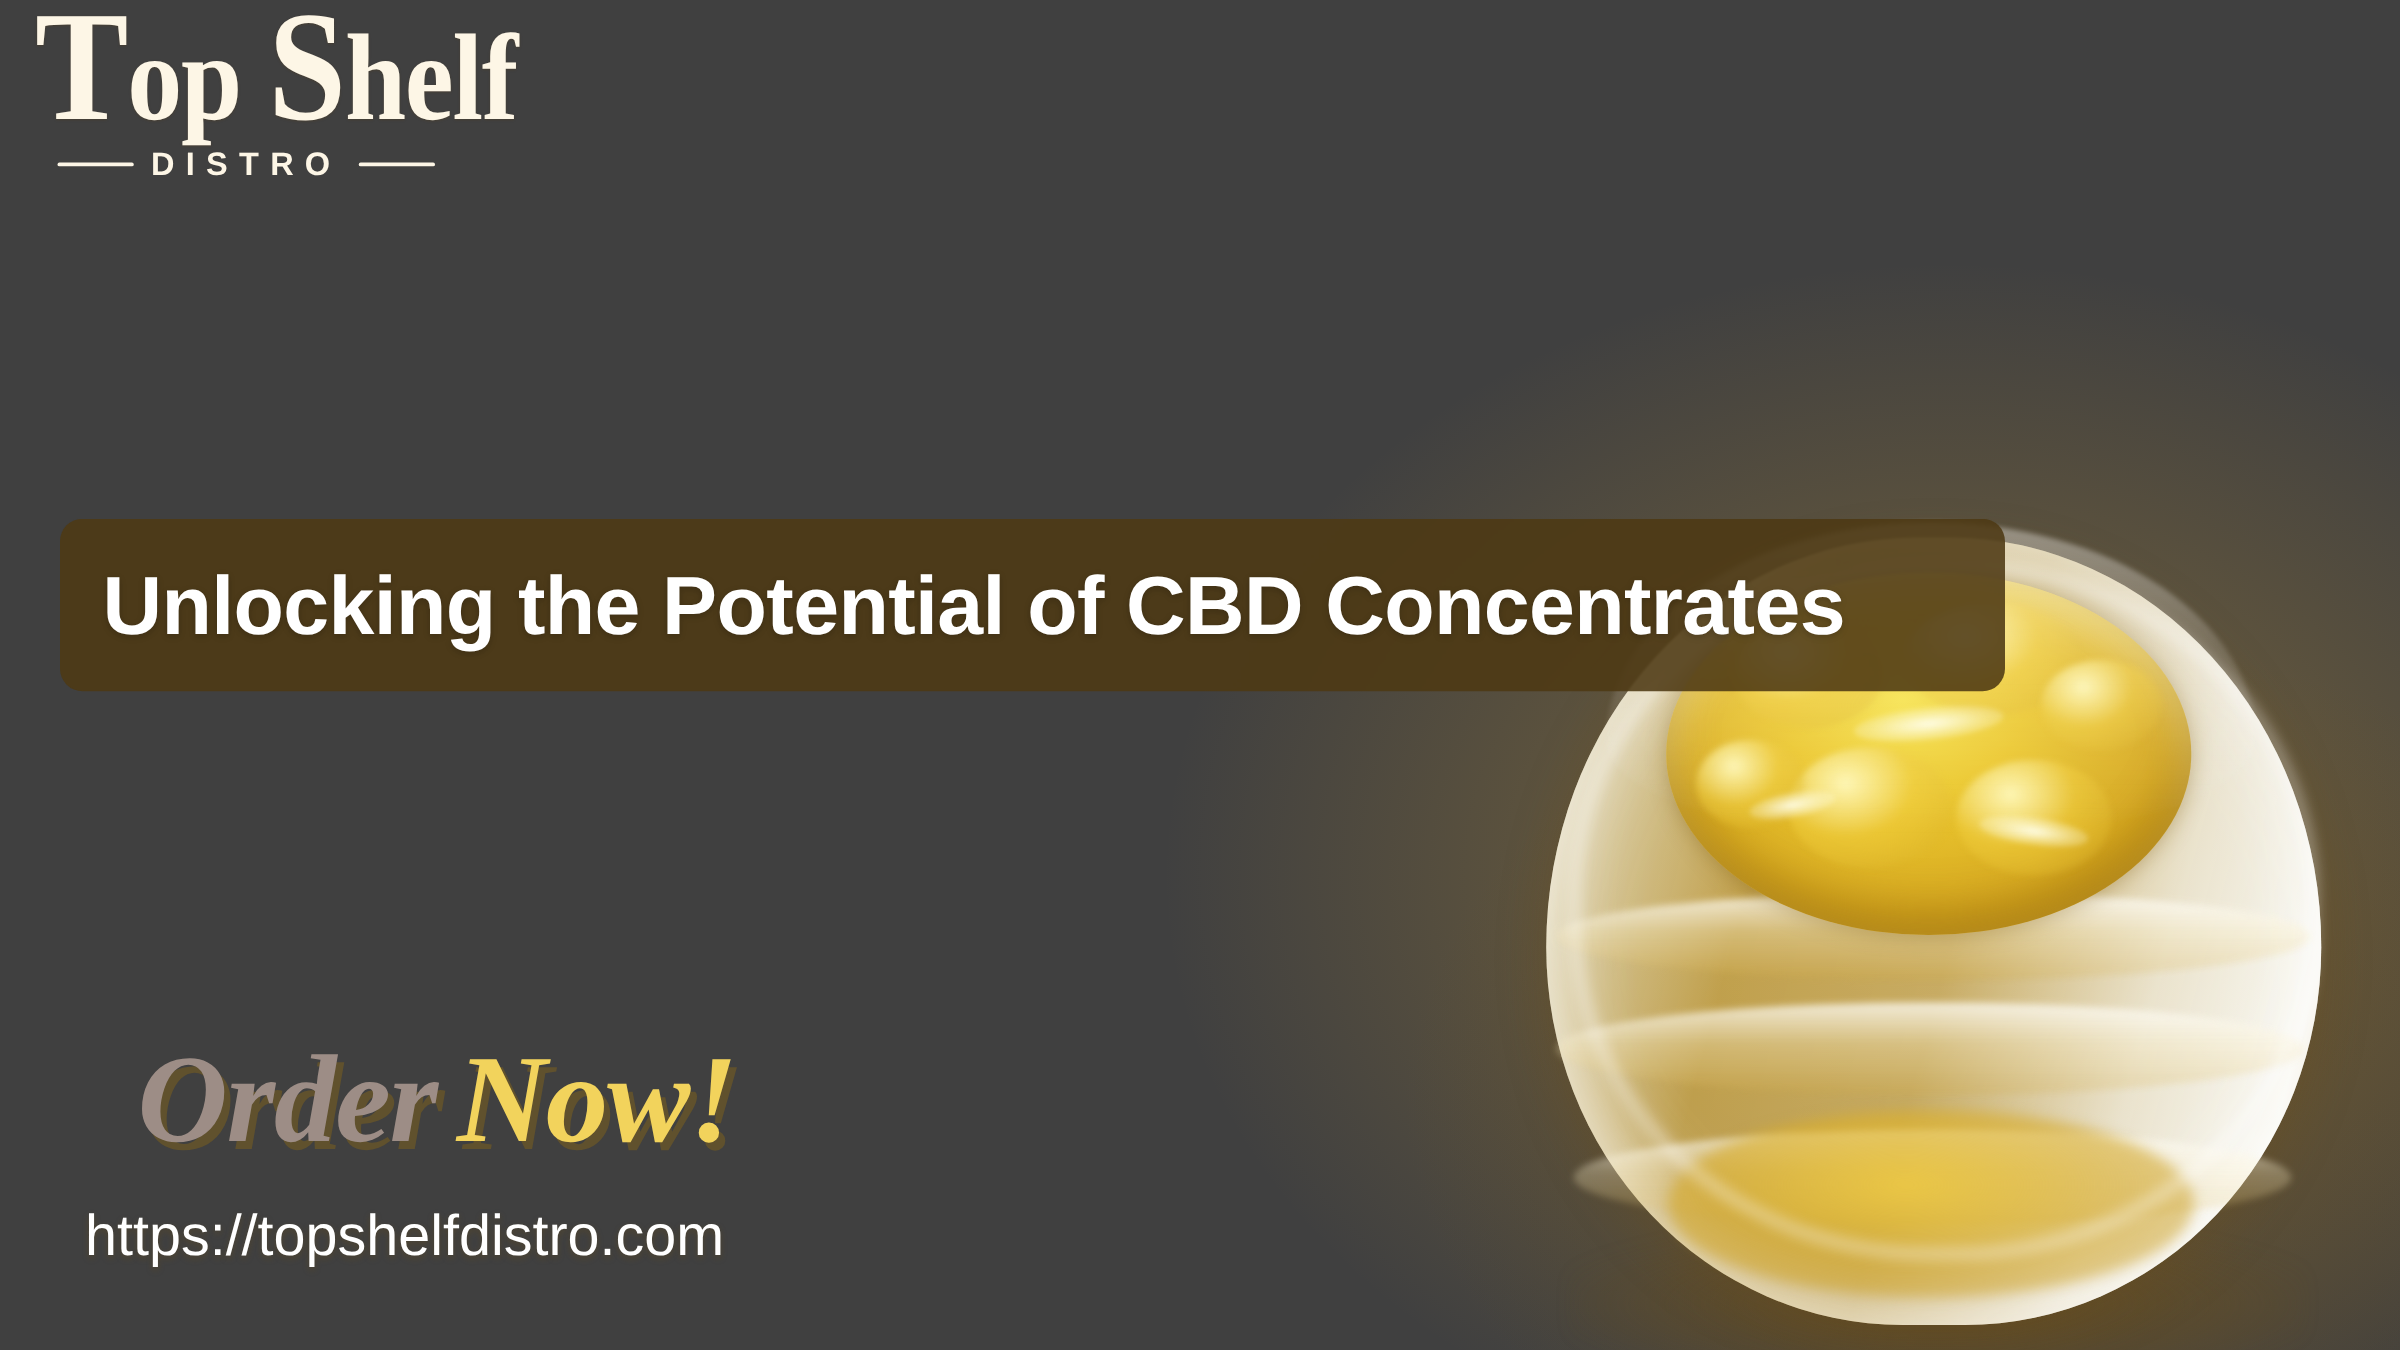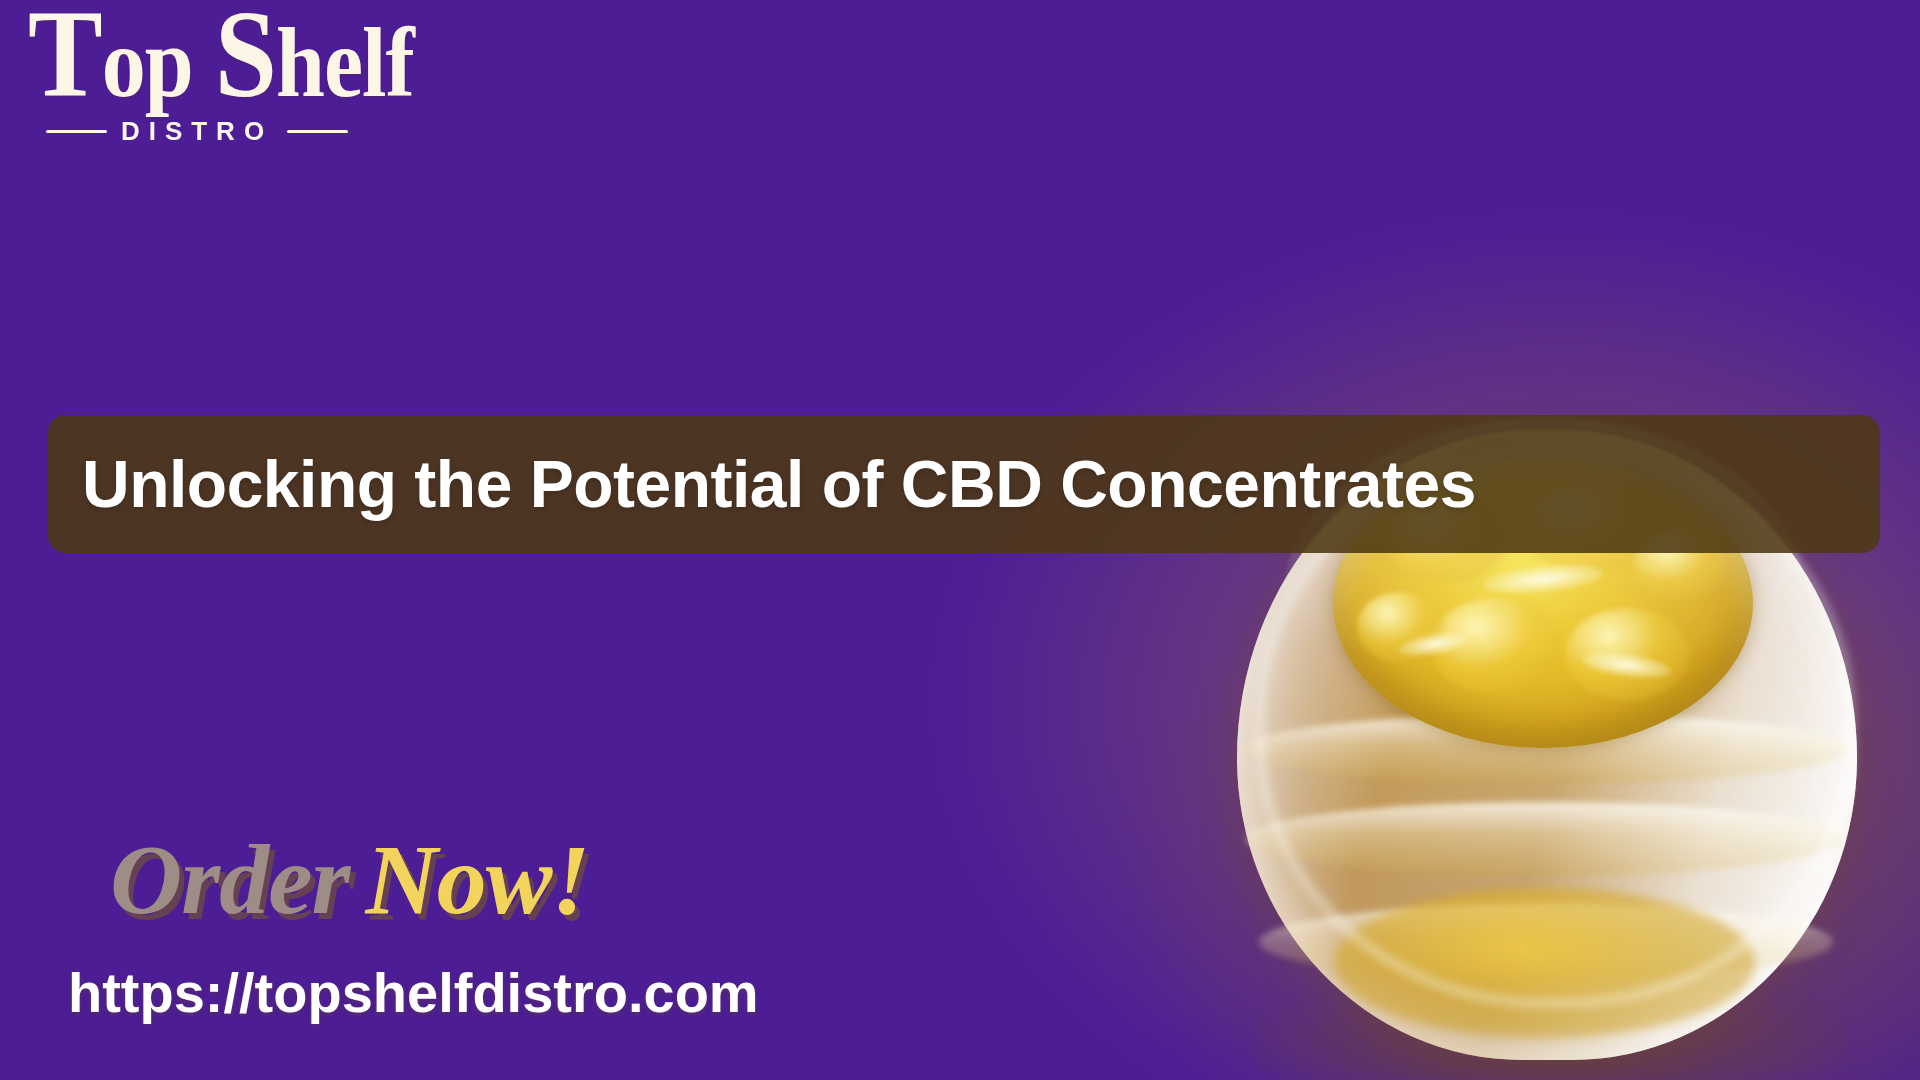--- a/index.html
+++ b/index.html
@@ -7,21 +7,21 @@
 
   html, body {
     width:1920px; height:1080px;
     overflow:hidden;
     font-family:"Liberation Sans", sans-serif;
   }
 
   #banner {
     position:relative;
     width:1920px; height:1080px;
-    background:#4c1d95;
+    background:#404040;
     overflow:hidden;
   }
 
   
   .bg-vignette {
     position:absolute; inset:0;
     background:
       radial-gradient(ellipse 720px 520px at 1640px 880px, rgba(120,84,20,0.30) 0%, rgba(120,84,20,0.14) 45%, rgba(120,84,20,0) 72%),
       radial-gradient(ellipse 900px 700px at 1560px 700px, rgba(196,150,52,0.45) 0%, rgba(196,150,52,0) 70%);
     pointer-events:none;
@@ -191,21 +191,21 @@
     width:420px; height:150px;
     border-radius:50%;
     background:radial-gradient(ellipse at 45% 40%, rgba(238,200,60,0.85) 0%, rgba(214,170,40,0.6) 50%, rgba(180,136,26,0.35) 100%);
     filter:blur(5px);
   }
 
   
   .title-bar {
     position:absolute;
     left:48px; top:415px;
-    width:1832px; height:138px;
+    width:1556px; height:138px;
     background:rgba(77,57,19,0.88);
     border-radius:18px;
     display:flex;
     align-items:center;
     padding:0 34px;
     backdrop-filter:blur(1px);
   }
   .title-text {
     color:#ffffff;
     font-family:"Liberation Sans", sans-serif;
@@ -240,22 +240,22 @@
     color:#f2d35c;
     text-shadow:5px 6px 0 rgba(122,94,30,0.55);
     margin-left:16px;
   }
 
   .url {
     position:absolute;
     left:68px; top:965px;
     color:#ffffff;
     font-family:"Liberation Sans", sans-serif;
-    font-weight:bold;
-    font-size:56px;
+    font-weight:normal;
+    font-size:46px;
     line-height:1;
     letter-spacing:0px;
     white-space:nowrap;
     text-shadow:0 2px 5px rgba(110,76,14,0.35);
   }
 </style>
 </head>
 <body>
 
 <div id="banner">

